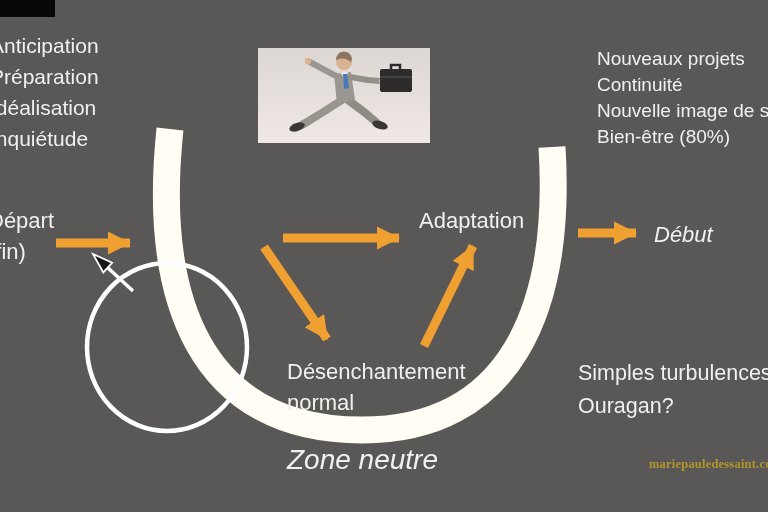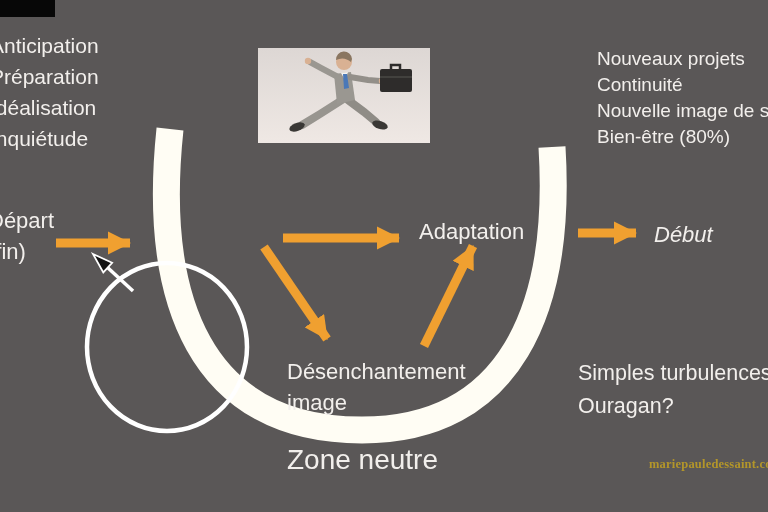--- a/index.html
+++ b/index.html
@@ -99,31 +99,31 @@
     <div>Nouvelle image de soi</div>
     <div>Bien-être (80%)</div>
   </div>
 
   <div class="txt lbl" style="left:-12px;top:205px;">
     <div>Départ</div>
     <div>(fin)</div>
   </div>
 
 
-  <div class="txt lbl" style="left:419px;top:216px;">Adaptation</div>
+  <div class="txt lbl" style="left:419px;top:205px;">Adaptation</div>
 
   <div class="txt lbl" style="left:654px;top:219px;font-style:italic;">Début</div>
 
   <div class="txt lbl" style="left:287px;top:341px;margin-top:15px;">
     <div>Désenchantement</div>
-    <div>image</div>
+    <div>normal</div>
   </div>
 
   <div class="txt" style="left:578px;top:357px;font-size:21.5px;line-height:33px;">
     <div>Simples turbulences?</div>
     <div>Ouragan?</div>
   </div>
 
-  <div class="txt" id="zone-neutre" style="left:287px;top:444px;">Zone neutre</div>
+  <div class="txt" id="zone-neutre" style="left:287px;top:444px;font-style:italic;">Zone neutre</div>
 
   <div class="txt" id="watermark" style="left:649px;top:457px;">mariepauledessaint.com</div>
 
 </div>
 
 </body></html>

